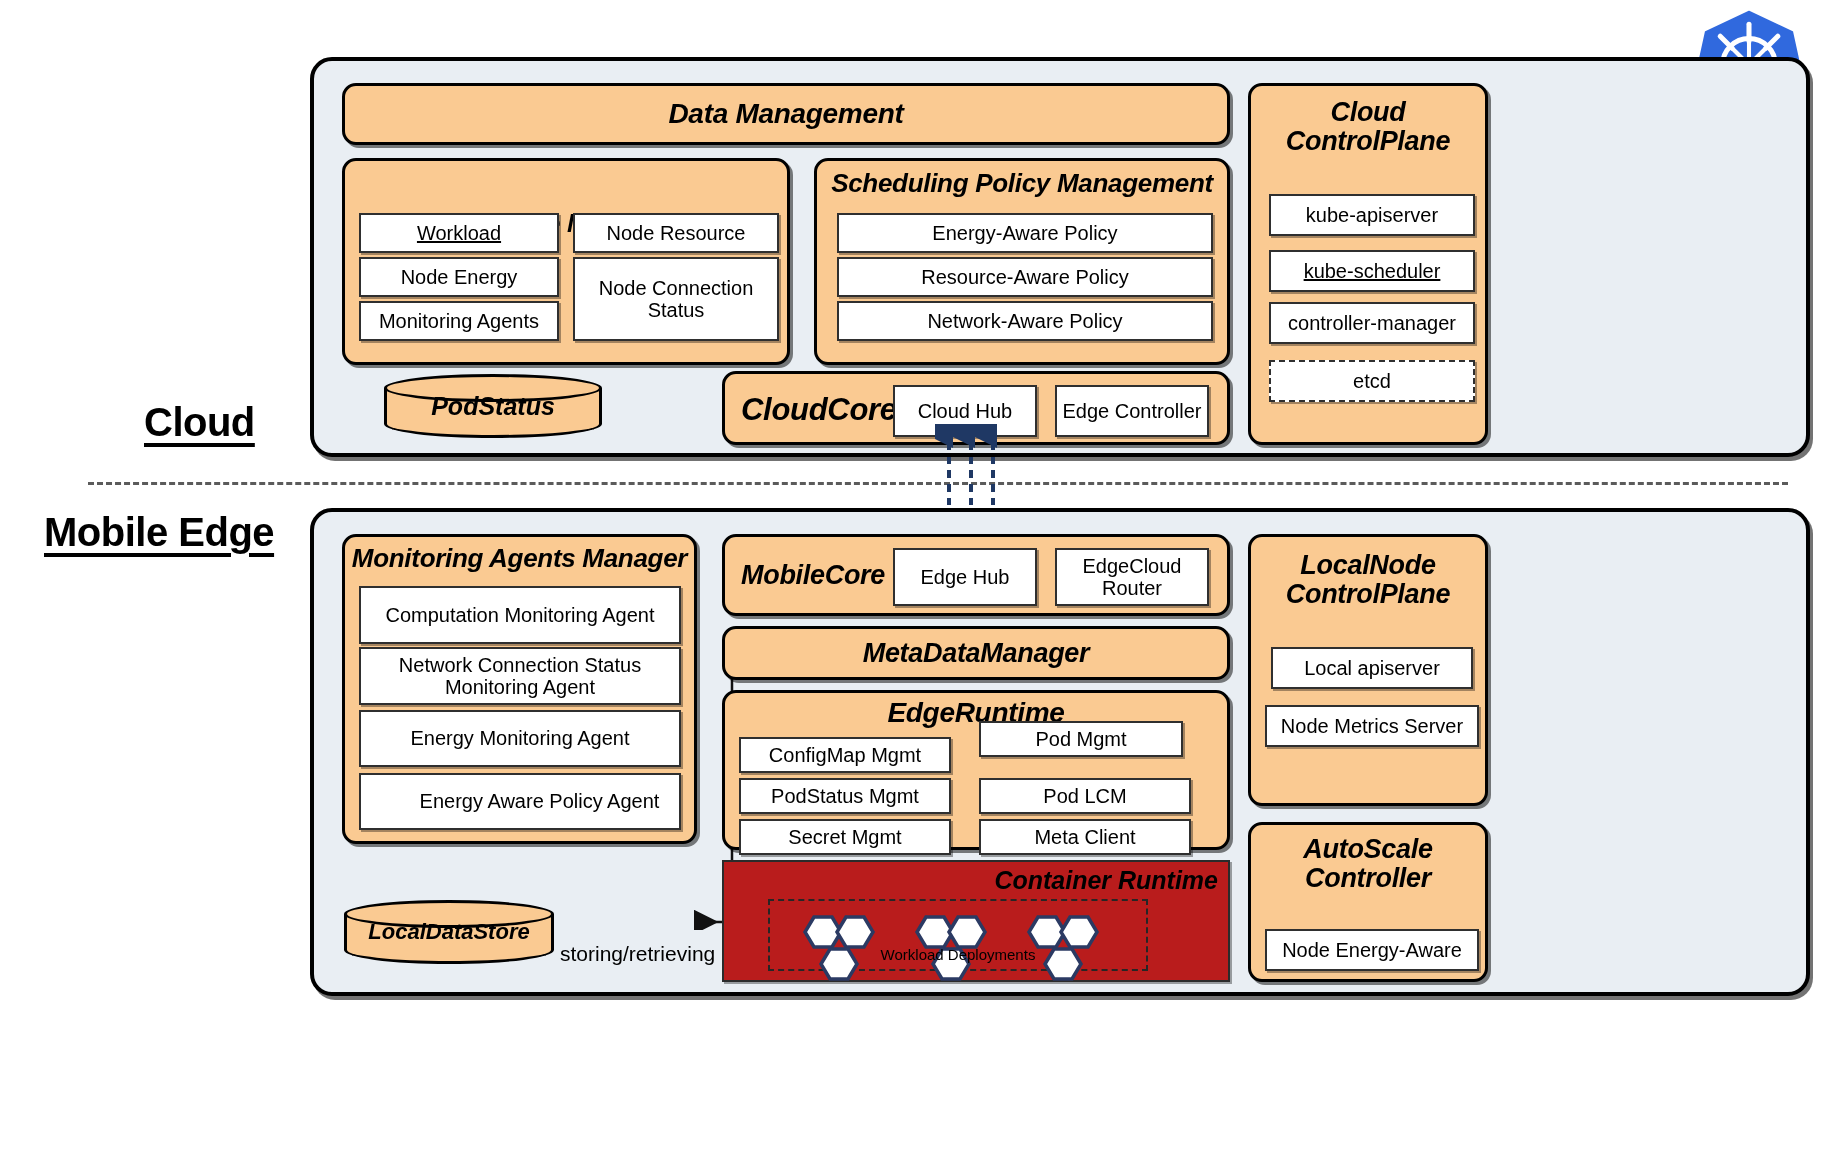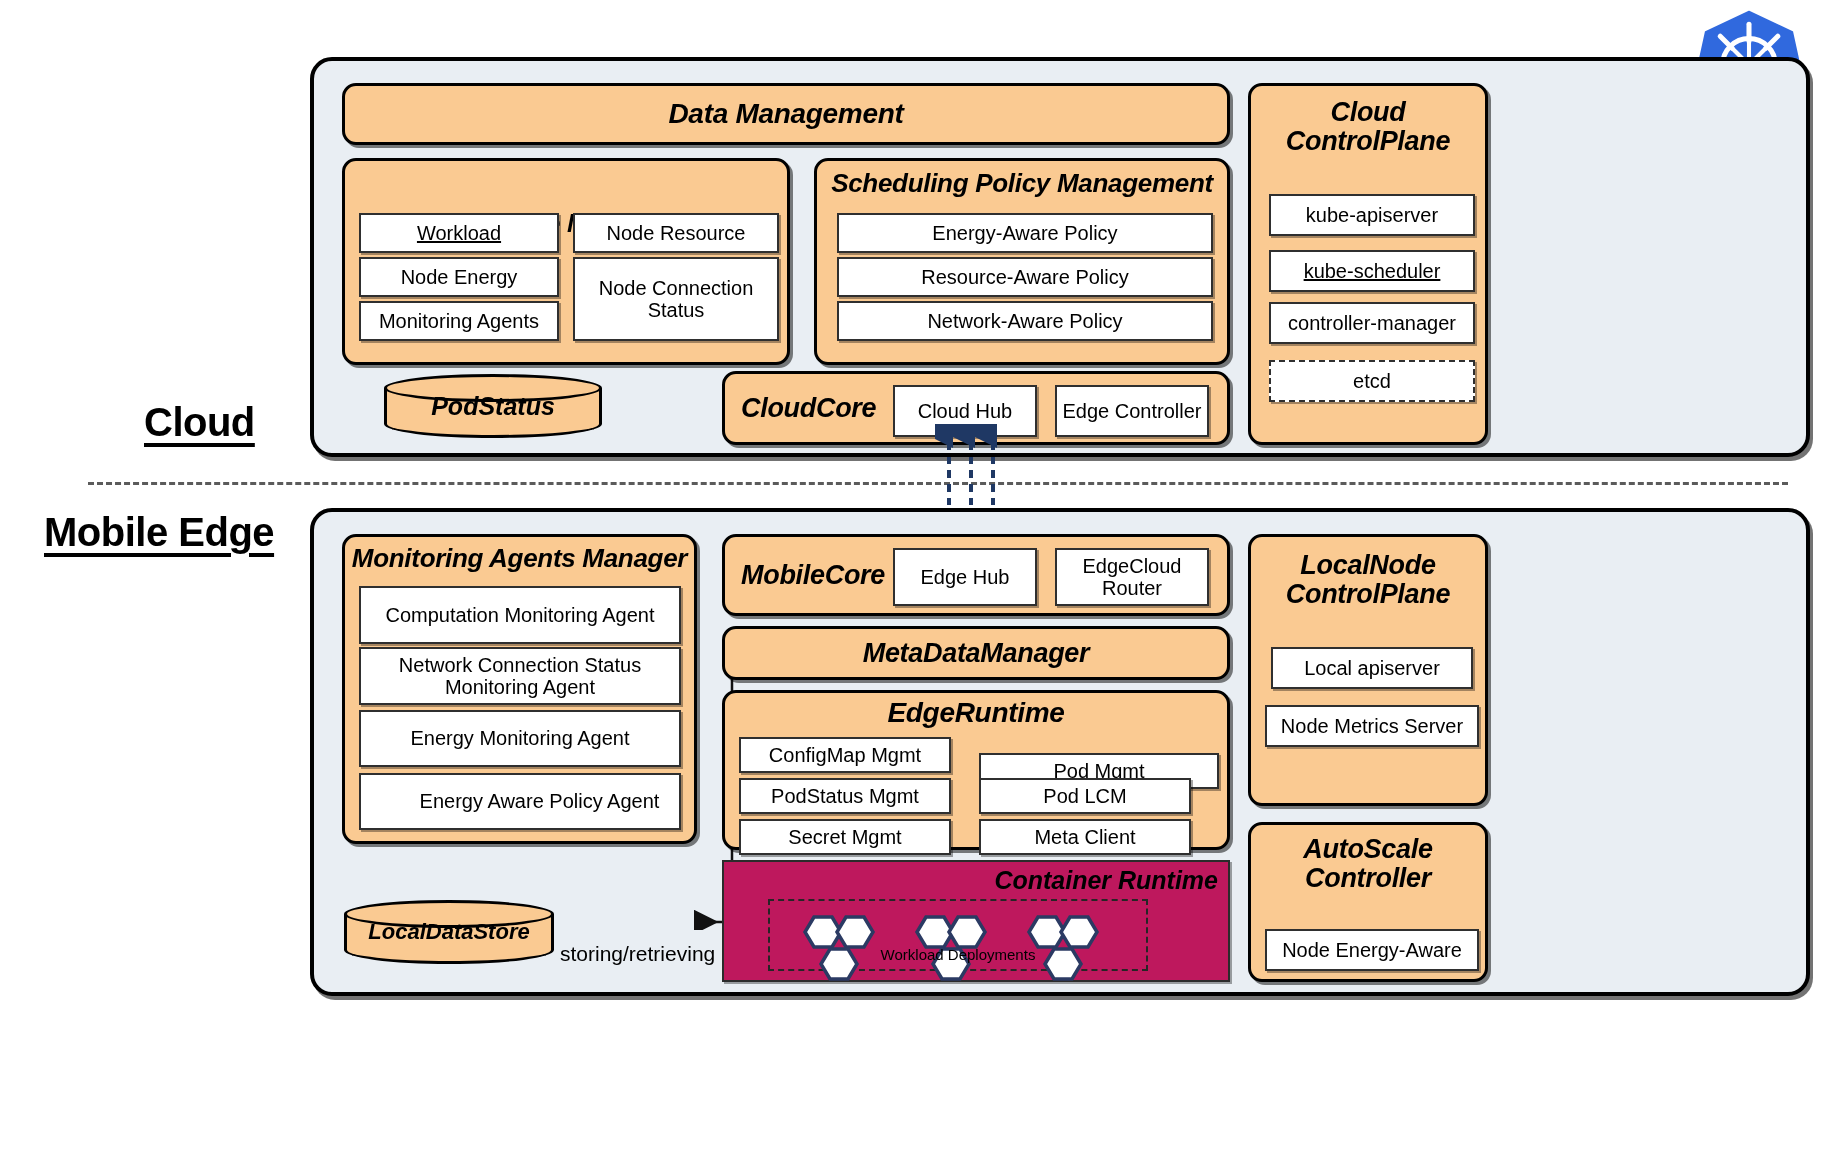--- a/index.html
+++ b/index.html
@@ -94,21 +94,21 @@
   .cyl .cyl-label {
     position: absolute; left: 0; right: 0; top: 50%;
     transform: translateY(-50%);
     text-align: center; font-weight: bold; font-style: italic;
     font-size: 25px; color: #000; z-index: 3;
   }
 
   
   #container-runtime {
     position: absolute;
-    background: #be185d;
+    background: #b91c1c;
     border: 2px solid #2b2b2b;
     box-shadow: 2px 2px 0 rgba(0,0,0,0.35);
   }
   #cr-title {
     position: absolute; right: 10px; top: 4px;
     font-weight: bold; font-style: italic; font-size: 25px; color: #000;
   }
   #workload-dash {
     position: absolute; left: 44px; top: 37px; right: 80px; bottom: 9px;
     border: 2px dashed #262626;
@@ -186,21 +186,21 @@
     </div>
 
     <div class="cyl" style="left:70px; top:313px; width:218px; height:64px;">
       <div class="bot"></div>
       <div class="body"></div>
       <div class="top"></div>
       <div class="cyl-label">PodStatus</div>
     </div>
 
     <div class="grp" style="left:408px; top:310px; width:508px; height:74px;">
-      <div class="grp-title" style="font-size:27px; text-align:left; padding:20px 0 0 16px; width:170px;">CloudCore</div>
+      <div class="grp-title" style="font-size:31px; text-align:left; padding:20px 0 0 16px; width:170px;">CloudCore</div>
       <div class="leaf" style="left:168px; top:11px; width:144px; height:52px;">Cloud Hub</div>
       <div class="leaf" style="left:330px; top:11px; width:154px; height:52px;">Edge Controller</div>
     </div>
 
     <div class="grp" style="left:934px; top:22px; width:240px; height:362px;">
       <div class="grp-title" style="font-size:27px; padding-top:12px;">
         <span>Cloud</span><br>
         <span>ControlPlane</span>
       </div>
       <div class="leaf" style="left:18px; top:108px; width:206px; height:42px;">kube-apiserver</div>
@@ -261,21 +261,21 @@
 
     <div class="grp" style="left:408px; top:114px; width:508px; height:54px;">
       <div class="grp-title" style="font-size:27px; line-height:48px;">MetaDataManager</div>
     </div>
 
     <div class="grp" style="left:408px; top:178px; width:508px; height:160px;">
       <div class="grp-title" style="font-size:28px; padding-top:5px;">EdgeRuntime</div>
       <div class="leaf" style="left:14px; top:44px; width:212px; height:36px;">ConfigMap Mgmt</div>
       <div class="leaf" style="left:14px; top:85px; width:212px; height:36px;">PodStatus Mgmt</div>
       <div class="leaf" style="left:14px; top:126px; width:212px; height:36px;">Secret Mgmt</div>
-      <div class="leaf" style="left:254px; top:60px; width:240px; height:36px;">Pod Mgmt</div>
+      <div class="leaf" style="left:254px; top:28px; width:204px; height:36px;">Pod Mgmt</div>
       <div class="leaf" style="left:254px; top:85px; width:212px; height:36px;">Pod LCM</div>
       <div class="leaf" style="left:254px; top:126px; width:212px; height:36px;">Meta Client</div>
     </div>
 
     <div id="container-runtime" style="left:408px; top:348px; width:508px; height:122px;">
       <div id="cr-title">Container Runtime</div>
       <div id="workload-dash">
         <svg class="hexcluster" style="left:22px;">
           <g fill="#ffffff" stroke="#2B3A63" stroke-width="3.5">
             <polygon points="22,4 40,4 49,19 40,34 22,34 13,19"></polygon>

